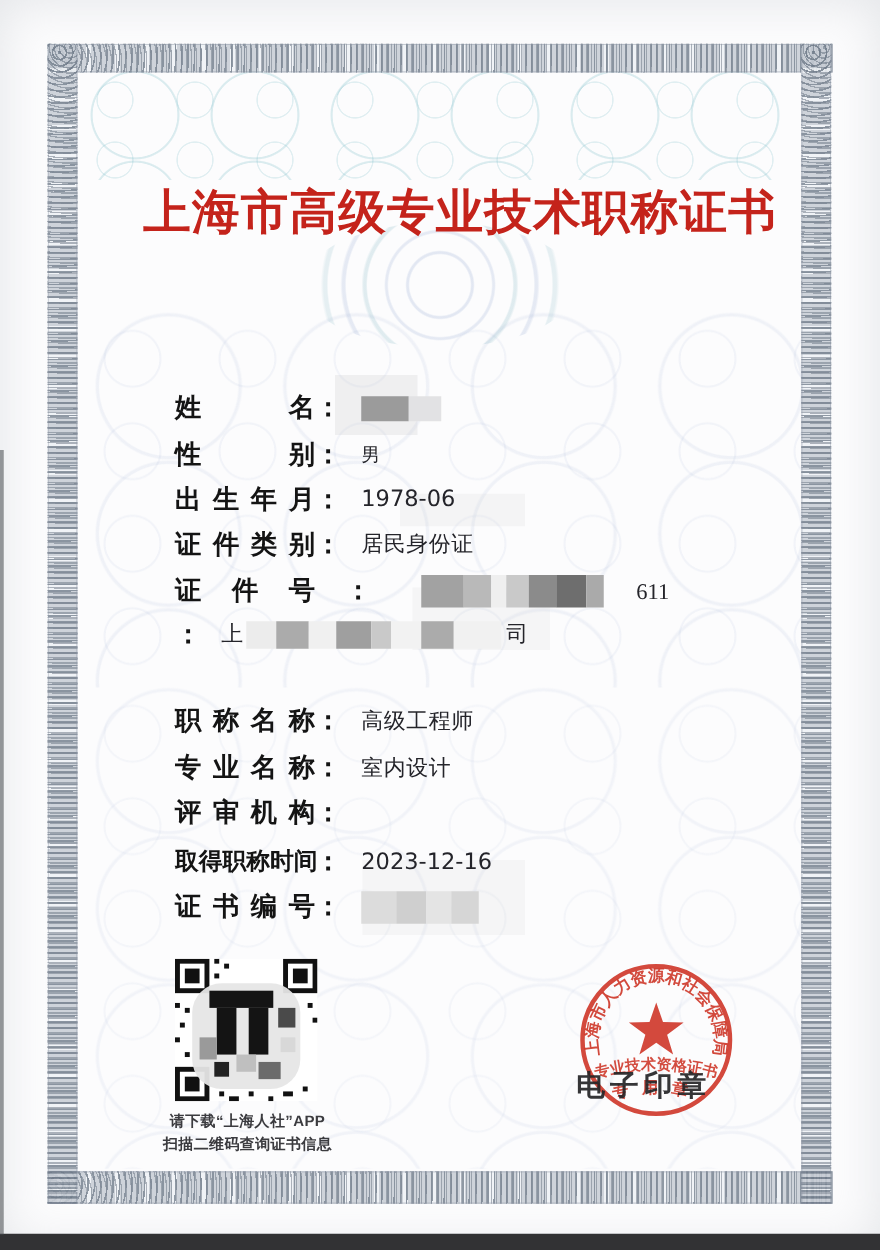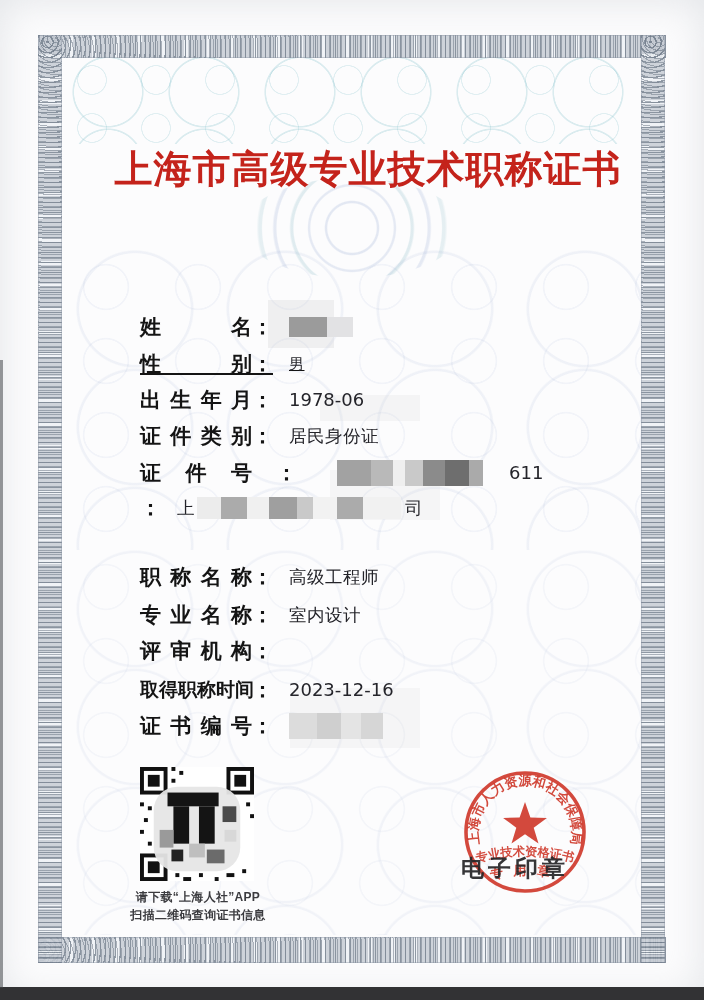--- a/index.html
+++ b/index.html
@@ -127,21 +127,21 @@
 
   <div class="row" style="margin-bottom:11px;">
     <span class="label">姓名</span>
       <span class="colon">：</span>
     <span class="blurline">
       <span class="bb s" style="width:38px;background:#9b9b9b;"></span>
       <span class="bb s" style="width:26px;background:#e2e2e4;"></span>
     </span>
   </div>
 
-  <div class="row" style="margin-bottom:10px;text-decoration:underline;">
+  <div class="row" style="margin-bottom:10px;">
     <span class="label">性别</span>
       <span class="colon">：</span>
     <span class="value small">男</span>
   </div>
 
   <div class="row" style="margin-bottom:10px;">
     <span class="label">出生年月</span>
       <span class="colon">：</span>
     <span class="value num">1978-06</span>
   </div>
@@ -157,21 +157,21 @@
       <span class="colon">：</span>
     <span class="blurline">
       <span class="bb t" style="width:34px;background:#a2a2a2;"></span>
       <span class="bb t" style="width:22px;background:#b9b9b9;"></span>
       <span class="bb t" style="width:12px;background:#efefef;"></span>
       <span class="bb t" style="width:18px;background:#c9c9c9;"></span>
       <span class="bb t" style="width:22px;background:#8b8b8b;"></span>
       <span class="bb t" style="width:24px;background:#6e6e6e;"></span>
       <span class="bb t" style="width:14px;background:#aaaaaa;"></span>
     </span>
-    <span class="value num" style="margin-left:2px;">611</span>
+    <span class="value num" style="margin-left:2px;font-family:Liberation Serif, serif;">611</span>
   </div>
 
   <div class="row" style="margin-bottom:43px;">
       <span class="colon">：</span>
     <span class="value" style="margin-right:2px;">上</span>
     <span class="blurline" style="margin-left:0;">
       <span class="bb" style="width:24px;background:#ececec;"></span>
       <span class="bb" style="width:26px;background:#ababab;"></span>
       <span class="bb" style="width:22px;background:#f0f0f0;"></span>
       <span class="bb" style="width:28px;background:#9f9f9f;"></span>

